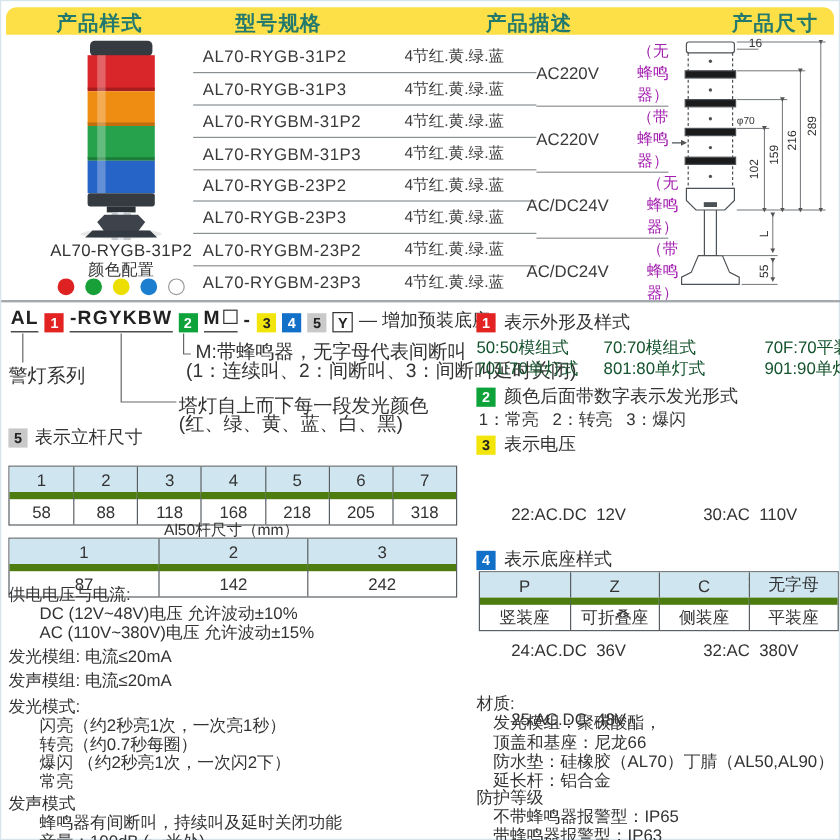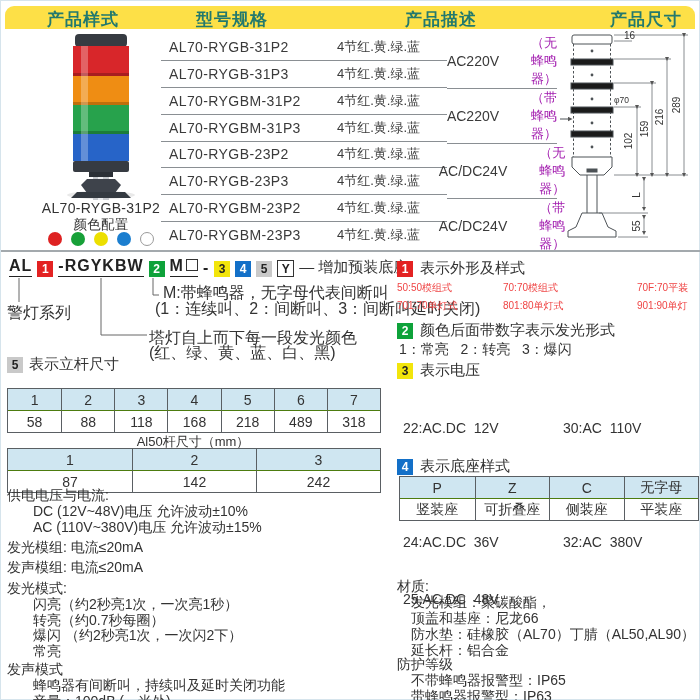--- a/index.html
+++ b/index.html
@@ -45,36 +45,36 @@
   .ybox{width:15px;height:15px;border:1.5px solid #333;display:inline-flex;align-items:center;justify-content:center;
         font-size:12px;font-weight:bold;background:#fff;letter-spacing:0;}
   .mbox{display:inline-block;width:10px;height:10px;border:1.2px solid #333;margin-left:2px;}
   .csuffix{font-size:15px;font-weight:normal;color:#333;letter-spacing:0;}
   .note{position:absolute;font-size:16px;color:#333;}
   
   .sechead{position:absolute;display:flex;align-items:center;gap:6px;font-size:15px;color:#333;}
   .ttitle{position:absolute;width:372px;text-align:center;font-size:13px;color:#333;}
   .ptable{position:absolute;left:6px;width:372px;border:1px solid #5a5f63;display:grid;}
   .ptable span{display:flex;align-items:center;justify-content:center;height:21px;font-size:14px;
-               border-left:1px solid #5a5f63;border-top:1px solid #4d7c0f;}
+               border-left:1px solid #5a5f63;border-top:6px solid #4d7c0f;}
   .ptable span.fc{border-left:none;}
   .ptable span.hd{border-top:none;background:#cfe6f1;}
   .c7{grid-template-columns:repeat(7,1fr);}
   .c3{grid-template-columns:repeat(3,1fr);}
   .c4{grid-template-columns:repeat(4,1fr);}
   
   .specs{position:absolute;left:6px;top:487px;width:386px;font-size:14px;line-height:15.8px;color:#333;}
   .specs div{white-space:nowrap;}
   .ind{padding-left:26px;}
   .mt5{margin-top:5px;}.mt4{margin-top:4px;}.mt2{margin-top:2px;}
   
   .rhead{position:absolute;display:flex;align-items:center;gap:7px;font-size:15px;color:#333;}
   .rline{position:absolute;font-size:14px;color:#333;white-space:pre;}
-  .rgrid{position:absolute;display:grid;grid-template-columns:106px 134px auto;font-size:10px;color:#ef4444;white-space:nowrap;}
-  .vcol{position:absolute;font-size:14px;line-height:19px;color:#333;white-space:pre;}
+  .rgrid{position:absolute;display:grid;grid-template-columns:106px 134px auto;font-size:14px;color:#14532d;white-space:nowrap;}
+  .vcol{position:absolute;font-size:14px;line-height:19px;color:#333;white-space:pre;margin-left:23px;}
   .rtext{position:absolute;font-size:14px;line-height:16px;color:#333;}
   .rtext .ind2{padding-left:14px;white-space:nowrap;}
   
   svg text{font-family:"Liberation Sans","DejaVu Sans",sans-serif;}
 </style>
 </head>
 <body>
 
 <div class="page">
 
@@ -260,21 +260,21 @@
     <span class="hd">3</span>
     <span class="hd">4</span>
     <span class="hd">5</span>
     <span class="hd">6</span>
     <span class="hd">7</span>
     <span class="fc">58</span>
     <span>88</span>
     <span>118</span>
     <span>168</span>
     <span>218</span>
-    <span>489</span>
+    <span>205</span>
     <span>318</span>
   </div>
   <div class="ttitle" style="left:6px;top:432px">Al50杆尺寸（mm）</div>
   <div class="ptable c3" style="top:447px">
     <span class="hd fc">1</span>
     <span class="hd">2</span>
     <span class="hd">3</span>
     <span class="fc">87</span>
     <span>142</span>
     <span>242</span>

